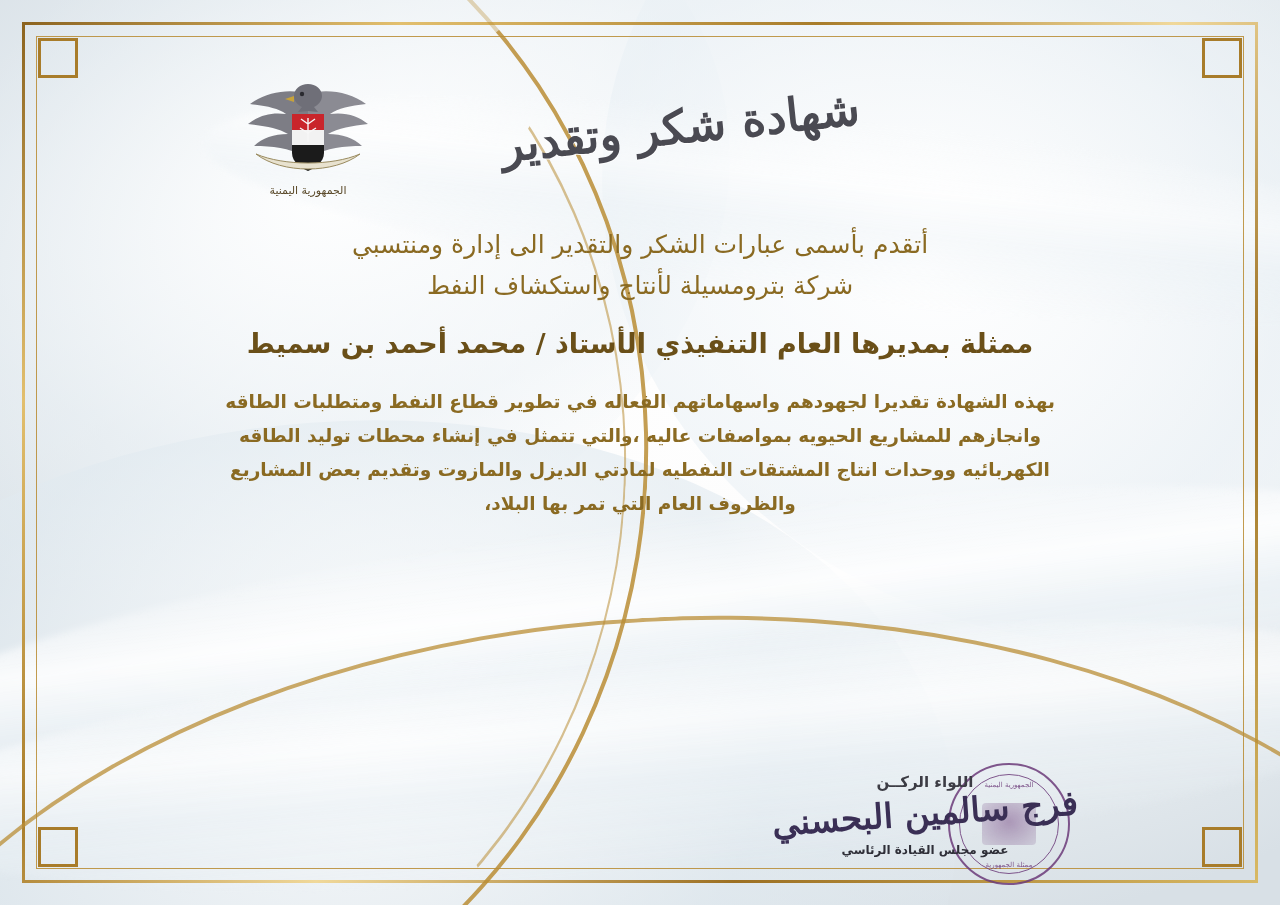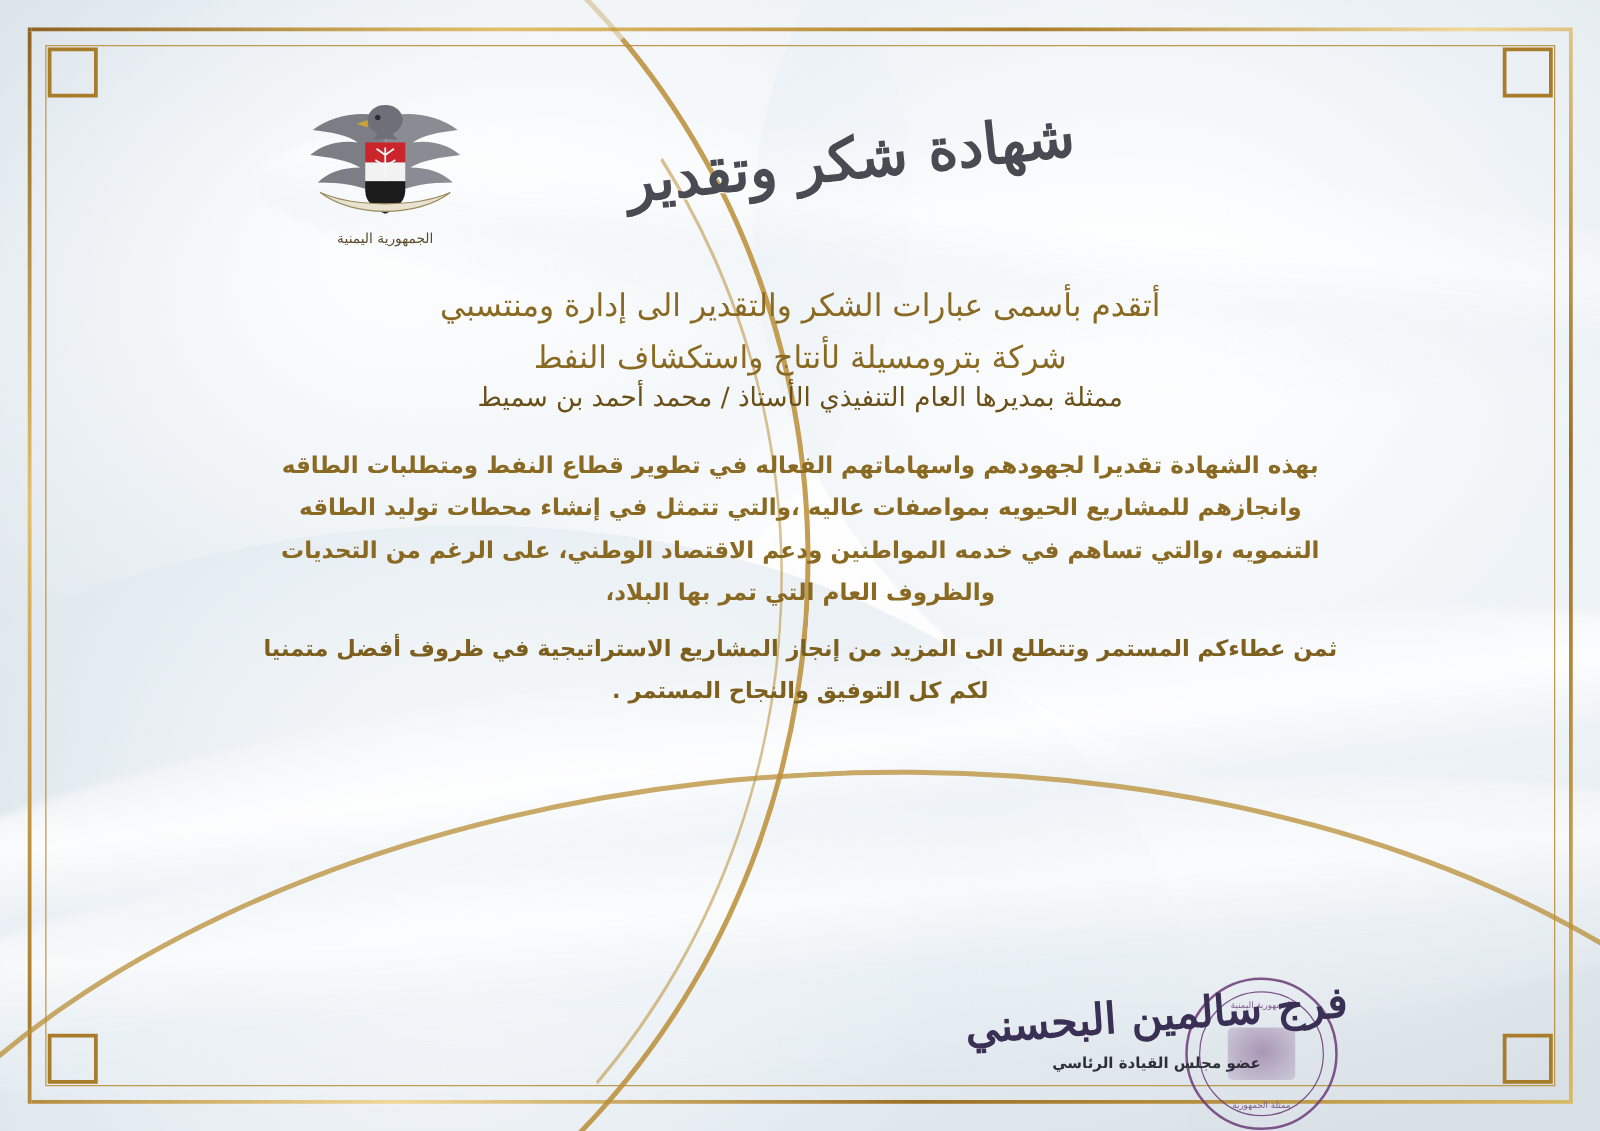--- a/index.html
+++ b/index.html
@@ -157,22 +157,23 @@
 
   .para-1 {
     margin-top: 26px;
     font-size: 25px;
     font-weight: normal;
     color: #8a6a22;
     line-height: 1.55;
     letter-spacing: 0.5px;
   }
   .para-name {
-    font-size: 21px;
-    font-weight: normal;
+    margin-top: 22px;
+    font-size: 27px;
+    font-weight: bold;
     color: #6a4f18;
     letter-spacing: 0.5px;
   }
   .body-text {
     margin-top: 26px;
     font-size: 18.5px;
     font-weight: bold;
     color: #8a6a22;
     line-height: 1.85;
     padding: 0 14px;
@@ -304,34 +305,31 @@
     </div>
 
     <div class="para-1">أتقدم بأسمى  عبارات الشكر والتقدير الى إدارة ومنتسبي</div>
     <div class="para-1" style="margin-top:2px">شركة بترومسيلة لأنتاج واستكشاف النفط</div>
 
     <div class="para-name">ممثلة بمديرها العام التنفيذي الأستاذ / محمد أحمد بن سميط</div>
 
     <div class="body-text">
       <div>بهذه الشهادة تقديرا لجهودهم واسهاماتهم الفعاله في تطوير قطاع النفط ومتطلبات الطاقه</div>
       <div>وانجازهم للمشاريع الحيويه بمواصفات عاليه ،والتي تتمثل في إنشاء محطات توليد الطاقه</div>
-      <div>التنمويه ،والتي تساهم في خدمه المواطنين ودعم الاقتصاد الوطني، على الرغم من التحديات</div>
+      <div>الكهربائيه  ووحدات انتاج المشتقات النفطيه لمادتي الديزل والمازوت وتقديم بعض المشاريع</div>
       <div>والظروف العام التي تمر بها البلاد،</div>
     </div>
 
-    <div class="closing">
-      <div>ثمن عطاءكم المستمر وتتطلع الى المزيد من إنجاز المشاريع الاستراتيجية  في ظروف أفضل متمنيا</div>
-      <div>لكم كل التوفيق والنجاح المستمر .</div>
-    </div>
 
   </div>
 
   <div class="sig-block">
     <div class="stamp">
       <div class="stamp-txt-top">الجمهورية اليمنية</div>
       <div class="stamp-core"></div>
       <div class="stamp-txt-bottom">ممثلة الجمهورية</div>
     </div>
+    <div class="rank">اللواء الركــن</div>
     <div class="signature">فرج سالمين البحسني</div>
     <div class="sig-role">عضو مجلس القيادة الرئاسي</div>
   </div>
 
 </div>
 
 </body></html>

